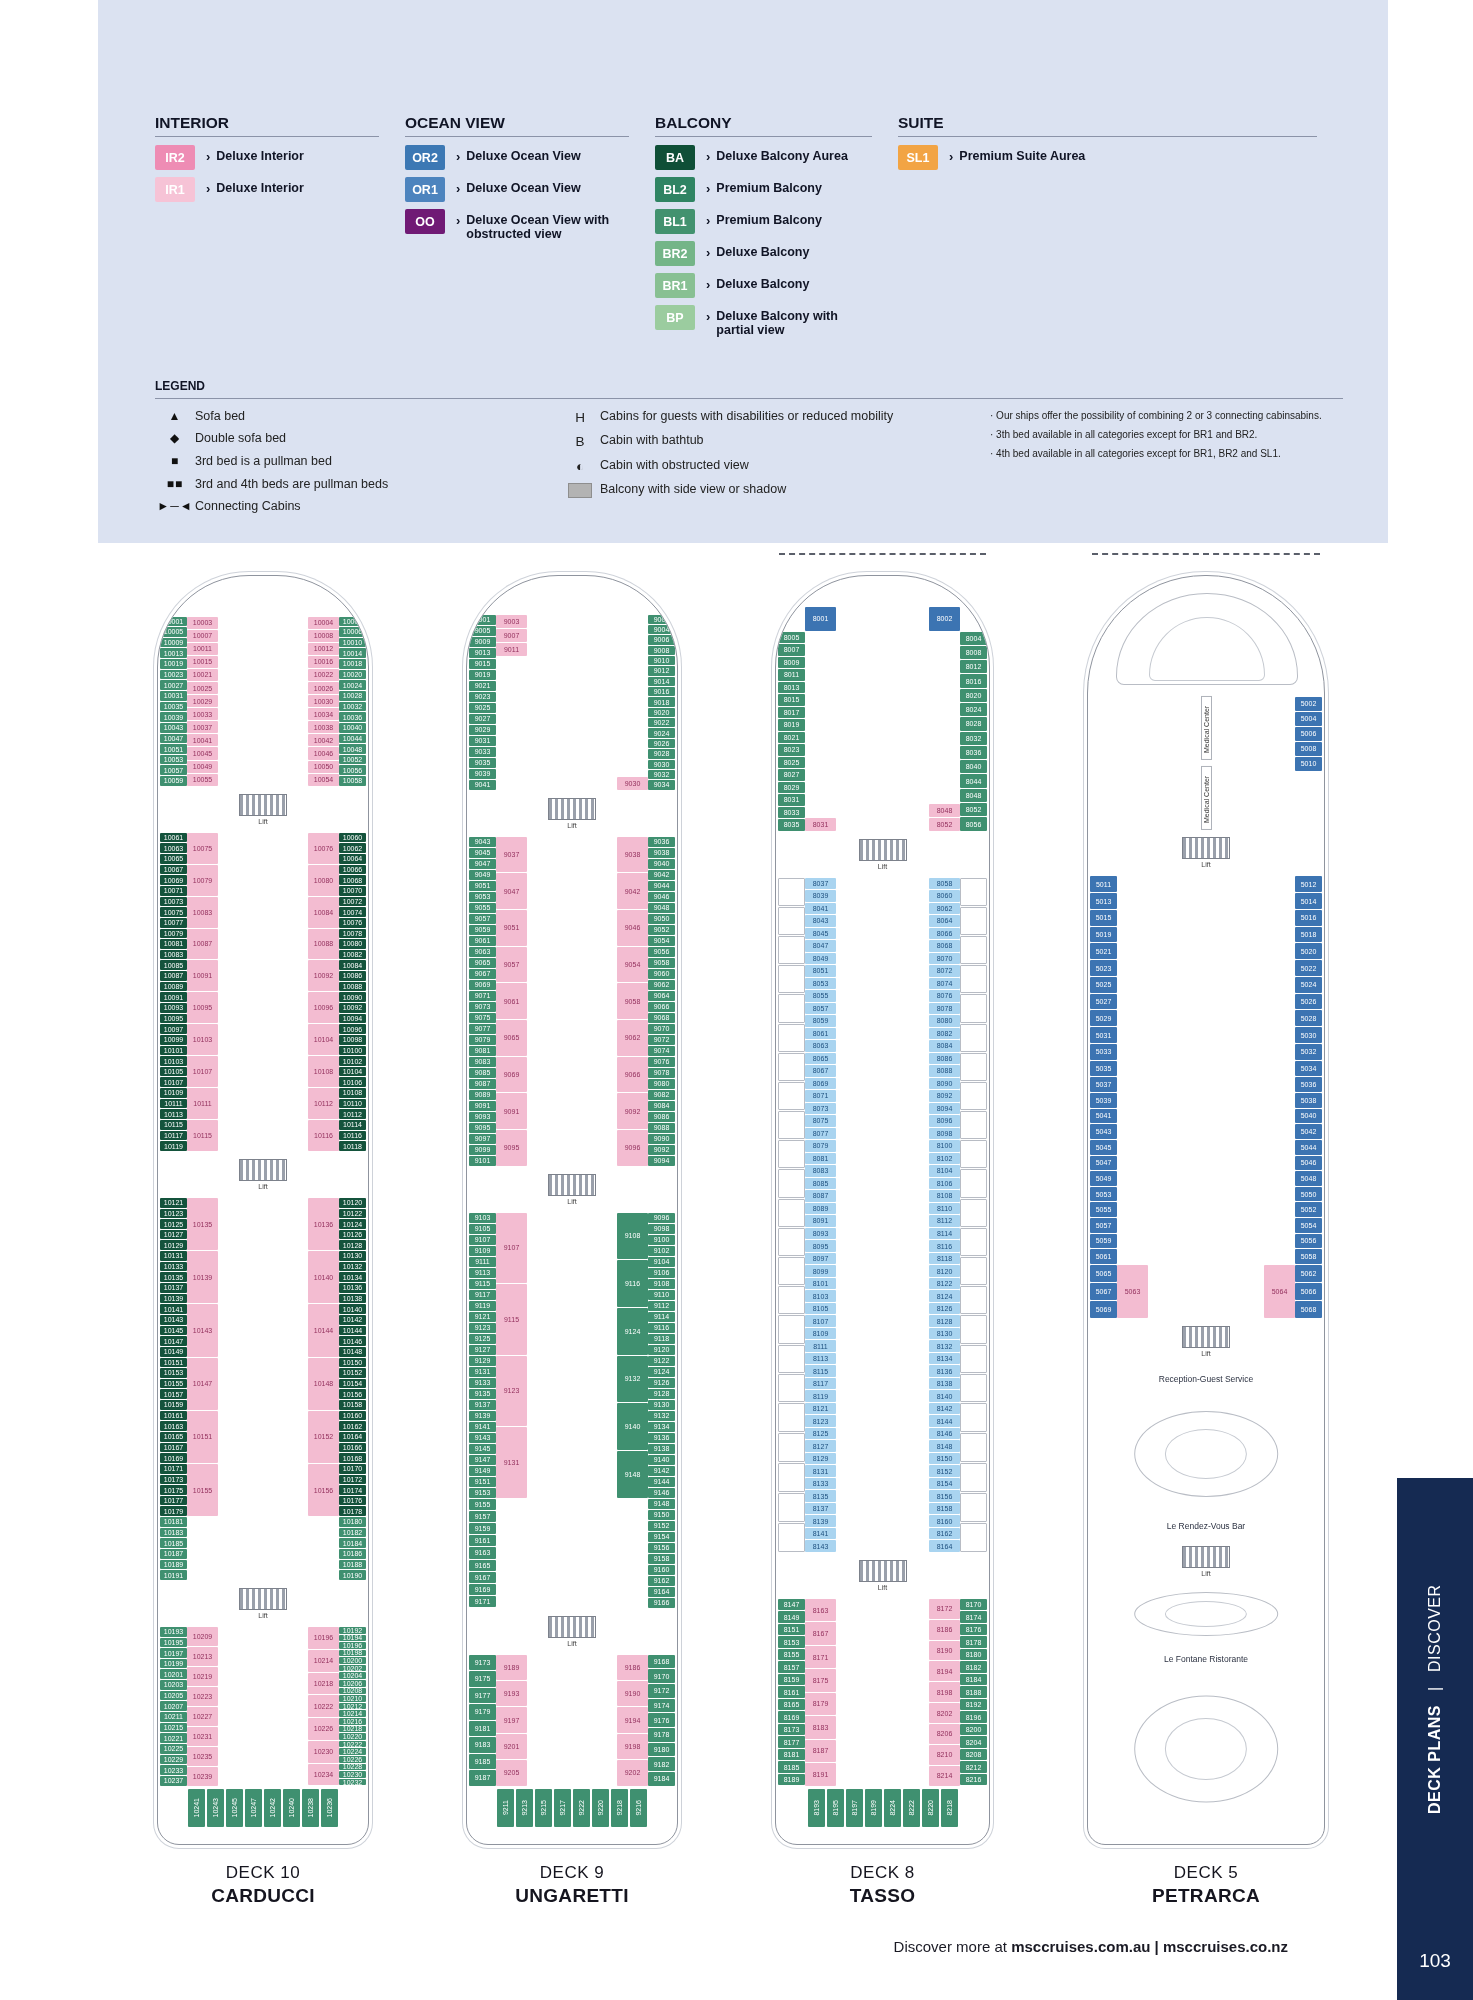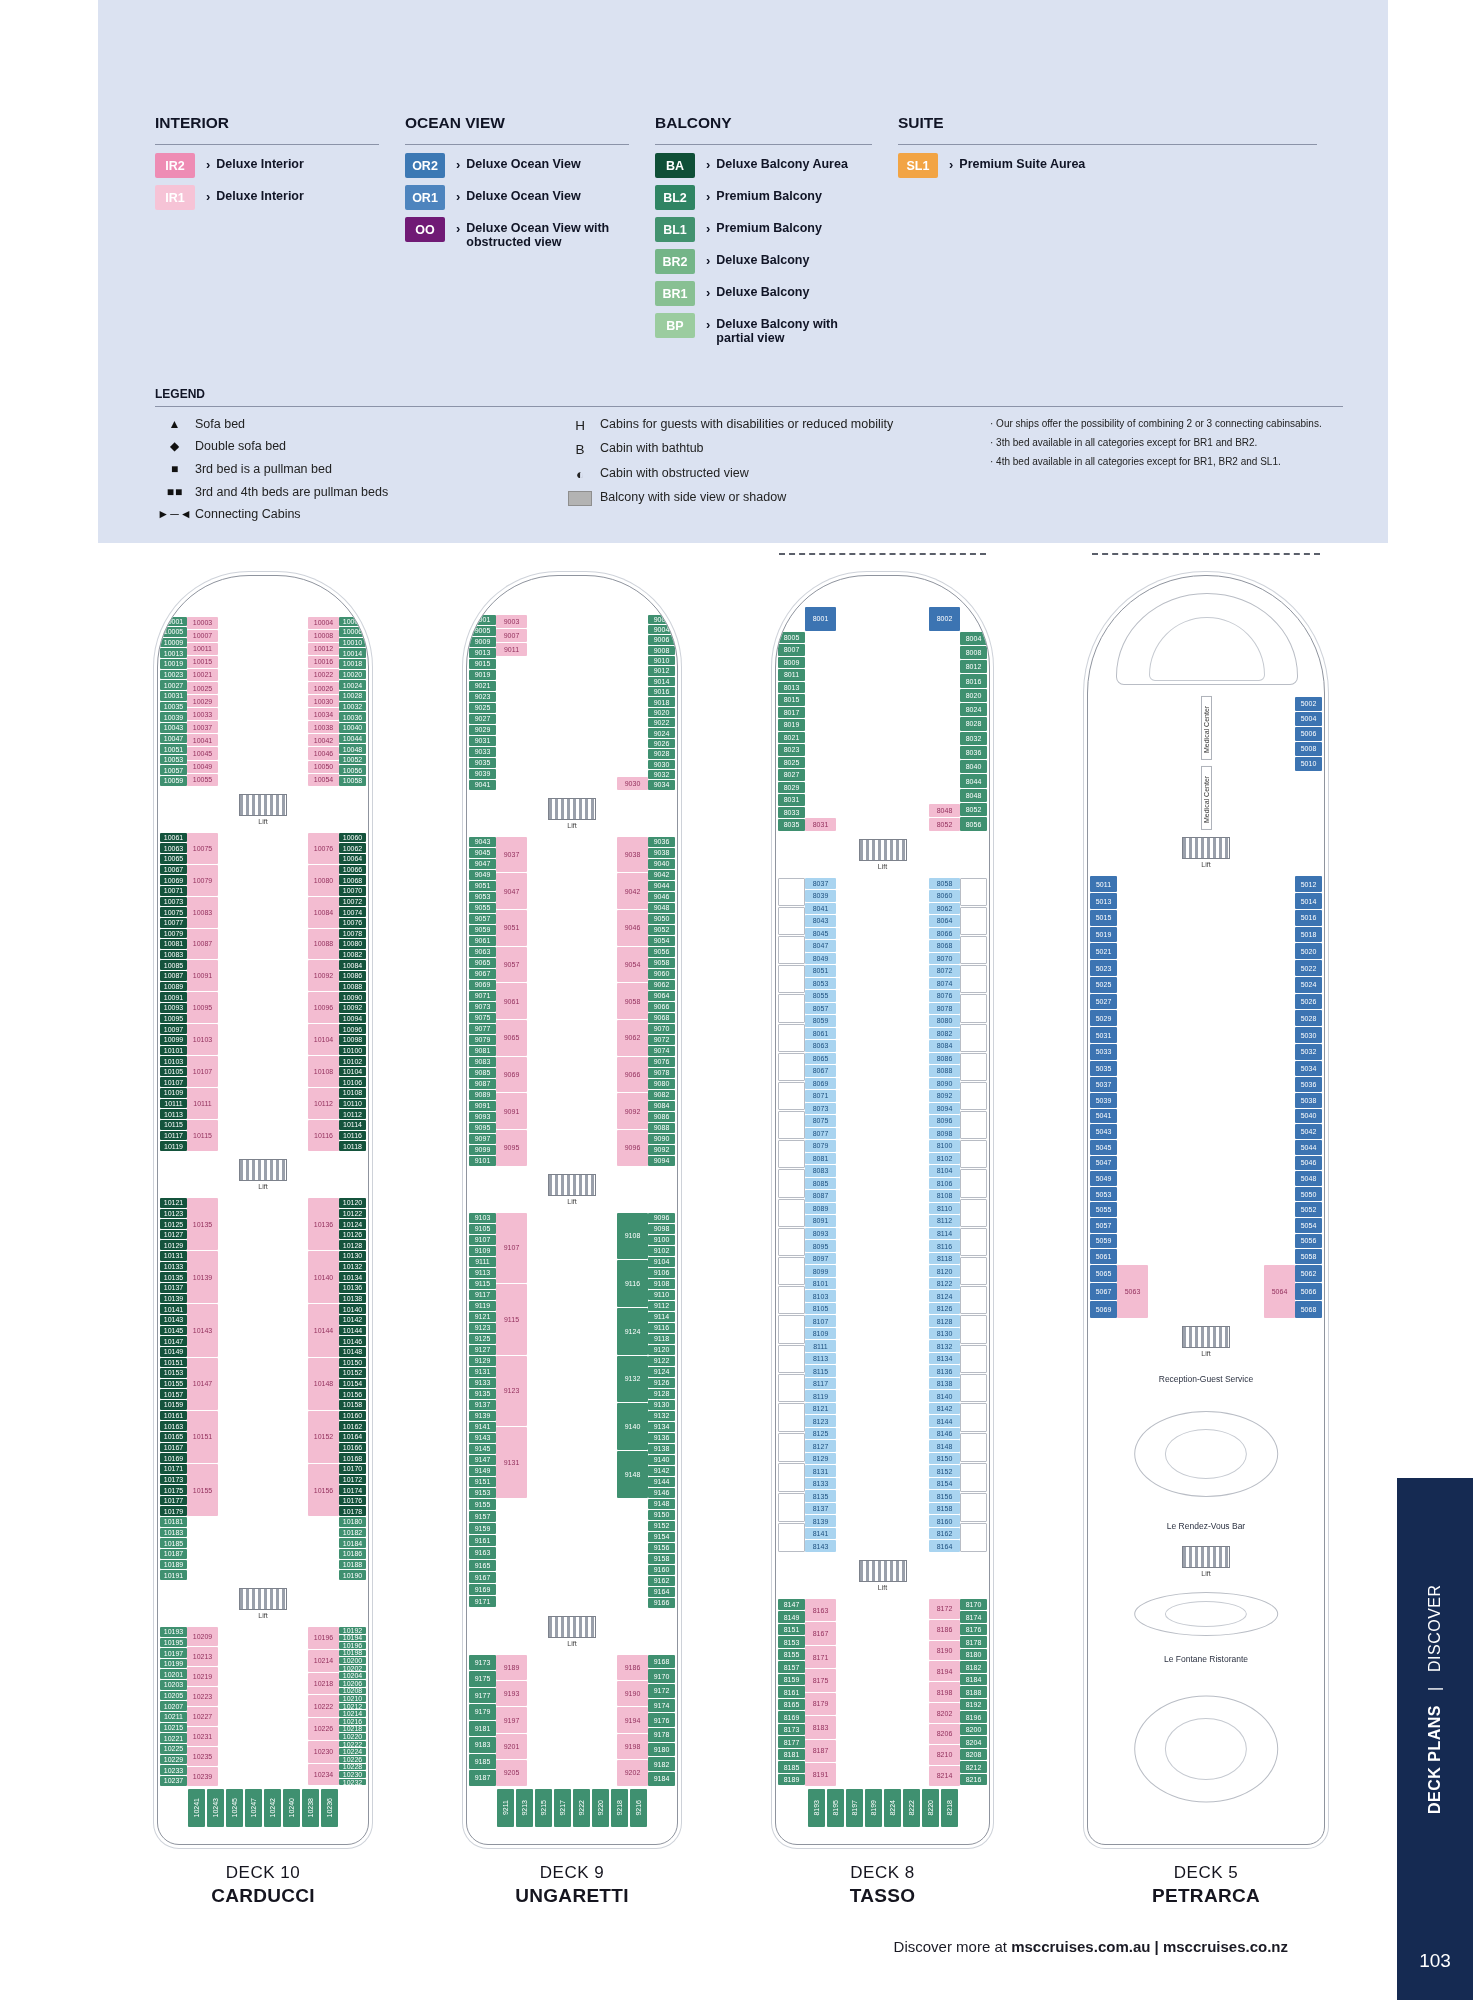--- a/index.html
+++ b/index.html
@@ -4,21 +4,21 @@
 <style>
   html,body{margin:0;padding:0;}
   body{width:1473px;height:2000px;position:relative;background:#ffffff;
        font-family:"Liberation Sans",sans-serif;color:#1a1f36;overflow:hidden;}
   
   .panel{position:absolute;left:98px;top:0;width:1290px;height:543px;background:#dbe2f1;}
   .panel-inner{padding:100px 45px 0 57px;}
   .page-title{font-size:25px;font-weight:bold;letter-spacing:.2px;color:#101425;}
   .cats{display:grid;grid-template-columns:250px 250px 243px 1fr;margin-top:14px;}
   .cat-head{font-size:15.5px;font-weight:bold;color:#101425;border-bottom:1.5px solid #8b93a8;
-            padding-bottom:12px;margin-right:26px;}
+            padding-bottom:4px;margin-right:26px;}
   .cat-items{margin-top:8px;}
   .cat-row{display:flex;align-items:flex-start;margin:0 0 7px 0;}
   .chip{width:40px;height:25px;border-radius:2px;color:#fff;font-size:12.5px;font-weight:bold;
         display:flex;align-items:center;justify-content:center;flex:0 0 auto;}
   .cat-arrow{font-size:13px;font-weight:bold;margin:4px 6px 0 11px;color:#101425;}
   .cat-label{font-size:12.5px;font-weight:bold;color:#101425;line-height:1.15;margin-top:4px;max-width:150px;}
   
   .legend{margin-top:34px;}
   .legend-title{font-size:12px;font-weight:bold;color:#101425;padding-bottom:5px;
                 border-bottom:1.5px solid #8b93a8;}

